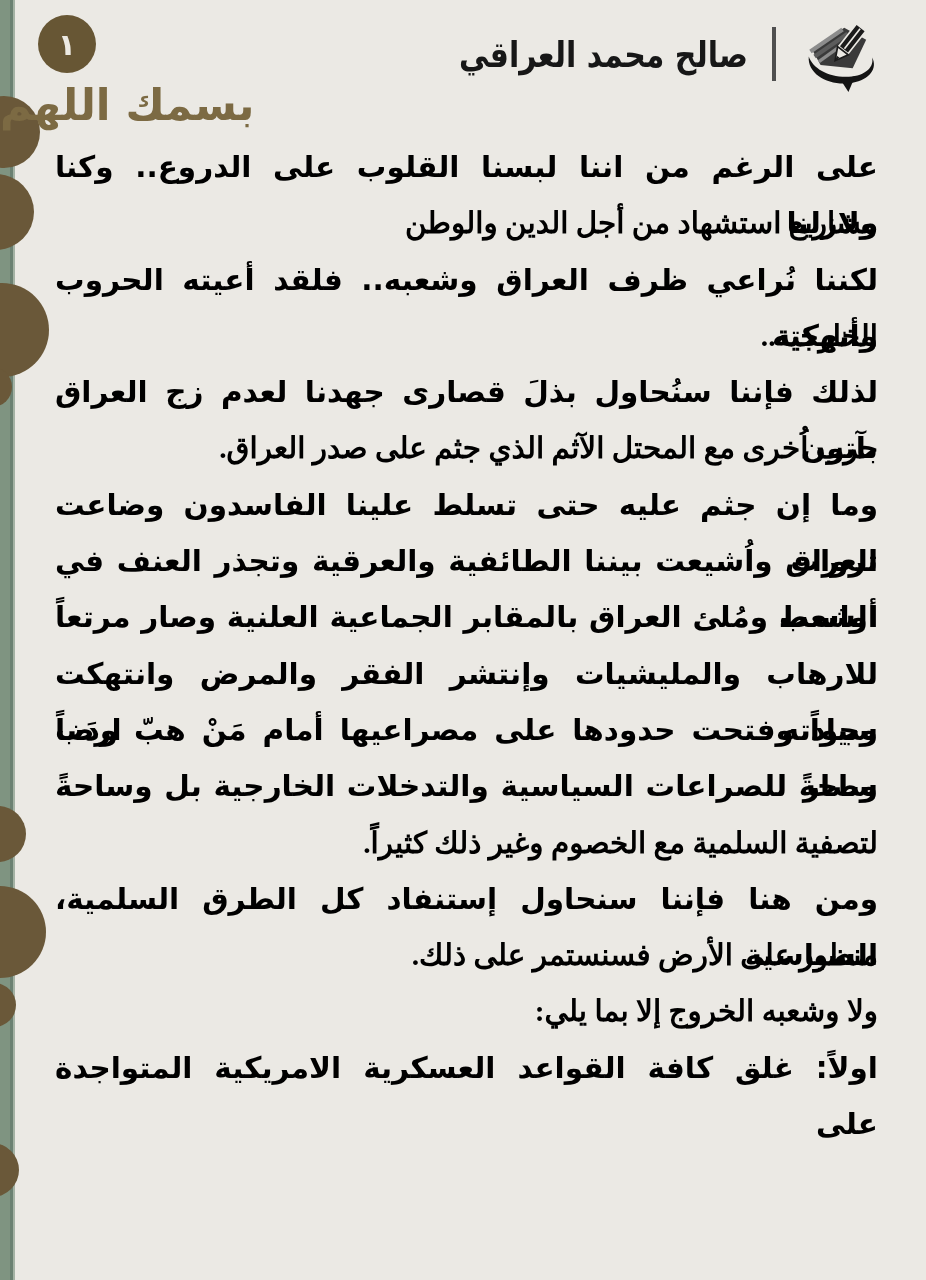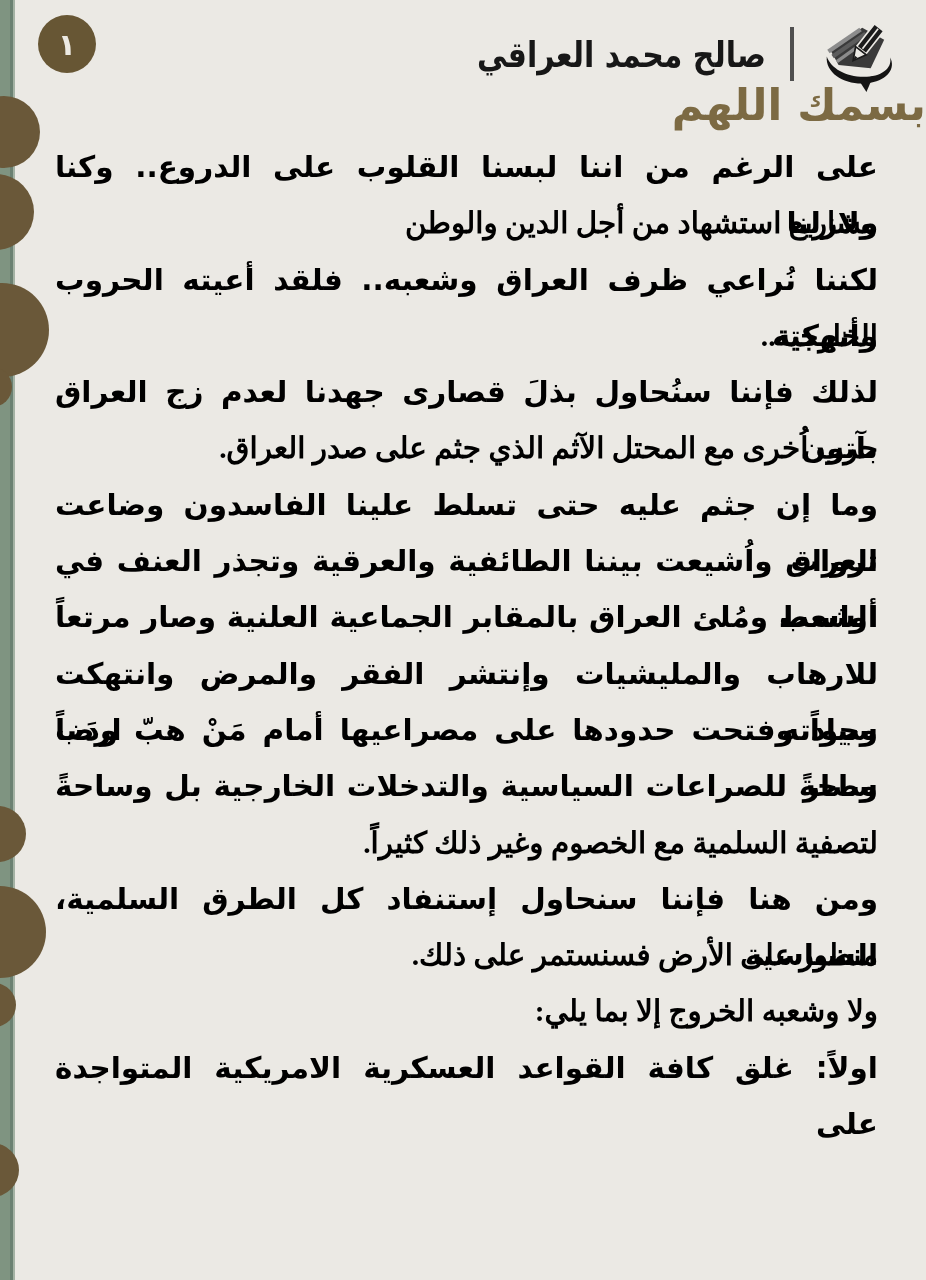--- a/index.html
+++ b/index.html
@@ -28,34 +28,34 @@
   .blob.bH{left:-35px;top:1143px;width:54px;height:54px;}
   
   .pagenum{
     position:absolute;left:38px;top:15px;width:58px;height:58px;
     background:#675634;border-radius:50%;
     display:flex;align-items:center;justify-content:center;
     color:#ece9e2;font-size:30px;font-weight:bold;
   }
   
   .logo{
-    position:absolute;top:16px;right:28px;
+    position:absolute;top:16px;right:46px;
     display:flex;align-items:center;gap:24px;direction:ltr;text-align:center;
   }
   .logo-name{
     font-size:30px;font-weight:bold;color:#171717;
     letter-spacing:-1px;transform:scaleY(1.18);
     white-space:nowrap;
   }
   .logo-divider{width:4px;height:54px;background:#4f4f4f;}
   .logo-icon{width:80px;height:76px;display:block;}
   
   .title{
     position:absolute;top:80px;left:0;right:0;
-    text-align:right;
+    text-align:left;
     font-size:43px;font-weight:bold;color:#7c6a43;
   }
   
   .body-text{
     position:absolute;top:139px;right:48px;left:55px;
     direction:rtl;
   }
   .line{
     height:56.3px;line-height:56.3px;
     font-size:29.5px;font-weight:bold;color:#000000;

